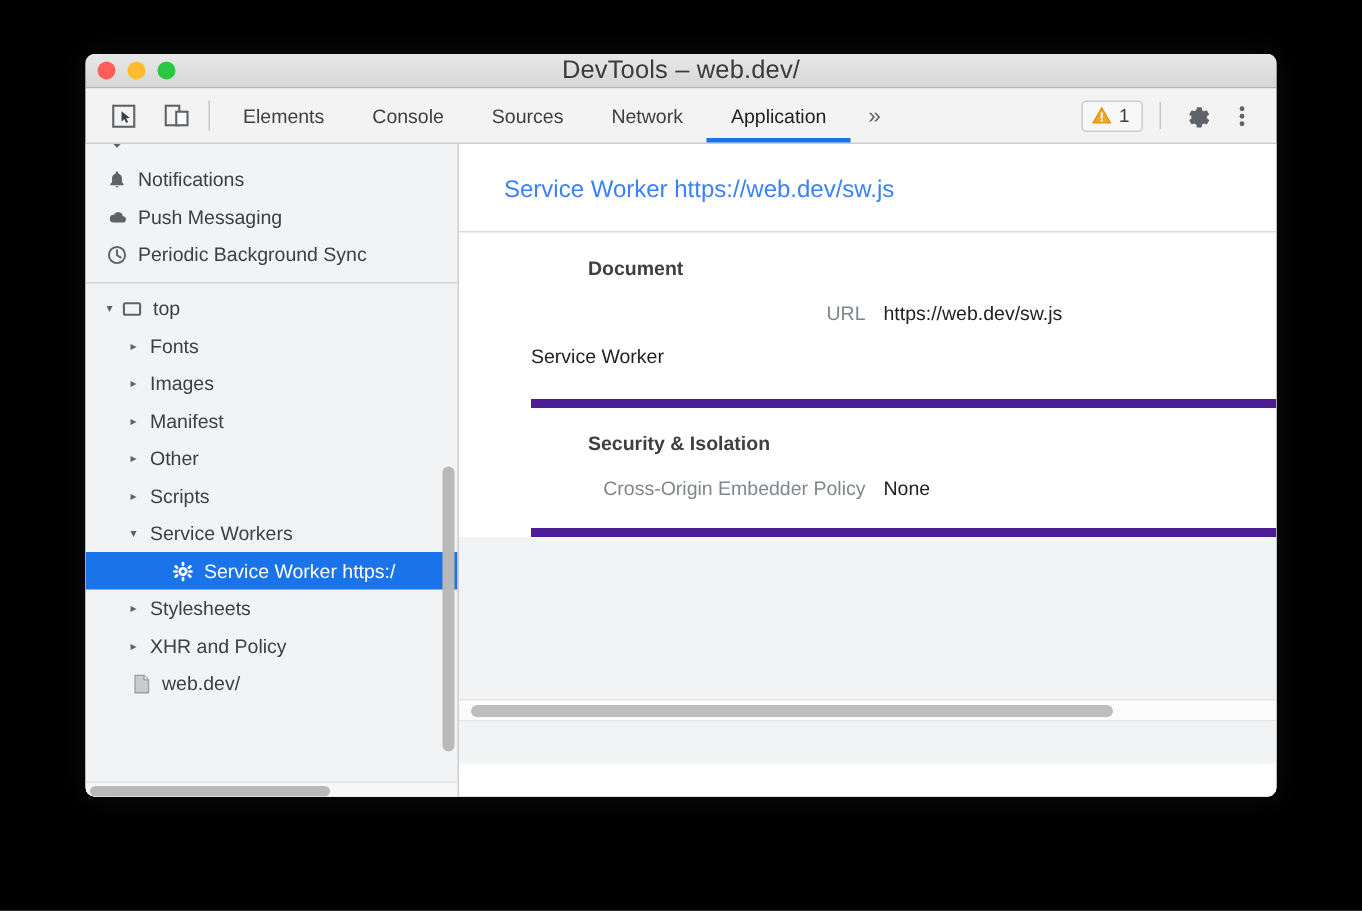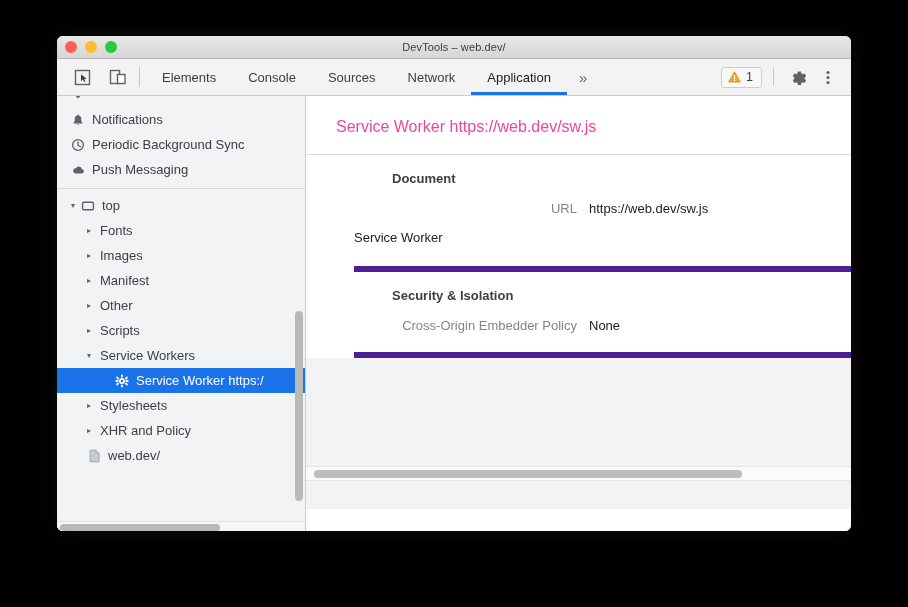--- a/index.html
+++ b/index.html
@@ -56,21 +56,21 @@
     border-radius: 50%;
     display: block;
   }
   .light.red    { background: #ff5f57; }
   .light.yellow { background: #febc2e; }
   .light.green  { background: #28c840; }
 
   .win-title {
     width: 100%;
     text-align: center;
-    font-size: 11px;
+    font-size: 17px;
     color: #3b3b3b;
     letter-spacing: 0.1px;
   }
 
   
   .devtools-toolbar {
     height: 36px;
     background: #f3f3f3;
     border-bottom: 1px solid #cdcdcd;
     display: flex;
@@ -269,21 +269,21 @@
   
   .main {
     flex: 1 1 auto;
     background: #ffffff;
     position: relative;
     overflow: hidden;
   }
   .main-title {
     padding: 22px 0 18px 30px;
     font-size: 16px;
-    color: #ec4899;
+    color: #3b82f6;
     border-bottom: 1px solid #dadce0;
     white-space: nowrap;
   }
   .section {
     padding: 16px 0 14px 0;
     border-bottom: 6px solid #4c1d95;
     margin-left: 48px;
   }
   .section-head {
     font-size: 13px;
@@ -444,35 +444,35 @@
                 </svg>
               </span>
               <span>Notifications</span>
             </div>
 
 
             <div class="tree-row">
               <span class="twisty"></span>
               <span class="row-icon">
                 <svg width="14" height="14" viewBox="0 0 14 14">
+                  <path d="M10.9 6.2a3.1 3.1 0 0 0-5.9-1 2.6 2.6 0 0 0-.4 5.2h6.2a2.1 2.1 0 0 0 .1-4.2z" fill="#5f6368"></path>
+                </svg>
+              </span>
+              <span>Push Messaging</span>
+            </div>
+
+            <div class="tree-row">
+              <span class="twisty"></span>
+              <span class="row-icon">
+                <svg width="14" height="14" viewBox="0 0 14 14">
                   <circle cx="7" cy="7" r="5.4" fill="none" stroke="#5f6368" stroke-width="1.3"></circle>
                   <path d="M7 3.8 V7.2 L9.4 8.6" fill="none" stroke="#5f6368" stroke-width="1.3" stroke-linecap="round"></path>
                 </svg>
               </span>
               <span>Periodic Background Sync</span>
-            </div>
-
-            <div class="tree-row">
-              <span class="twisty"></span>
-              <span class="row-icon">
-                <svg width="14" height="14" viewBox="0 0 14 14">
-                  <path d="M10.9 6.2a3.1 3.1 0 0 0-5.9-1 2.6 2.6 0 0 0-.4 5.2h6.2a2.1 2.1 0 0 0 .1-4.2z" fill="#5f6368"></path>
-                </svg>
-              </span>
-              <span>Push Messaging</span>
             </div>
 
             <div class="sb-divider"></div>
 
 
             <div class="tree-row" style="padding-left:10px;">
               <span class="twisty">▾</span>
               <span class="row-icon">
                 <svg width="14" height="14" viewBox="0 0 14 14">
                   <rect x="1.6" y="3.2" width="10.8" height="7.6" rx="1" fill="none" stroke="#5f6368" stroke-width="1.4"></rect>

